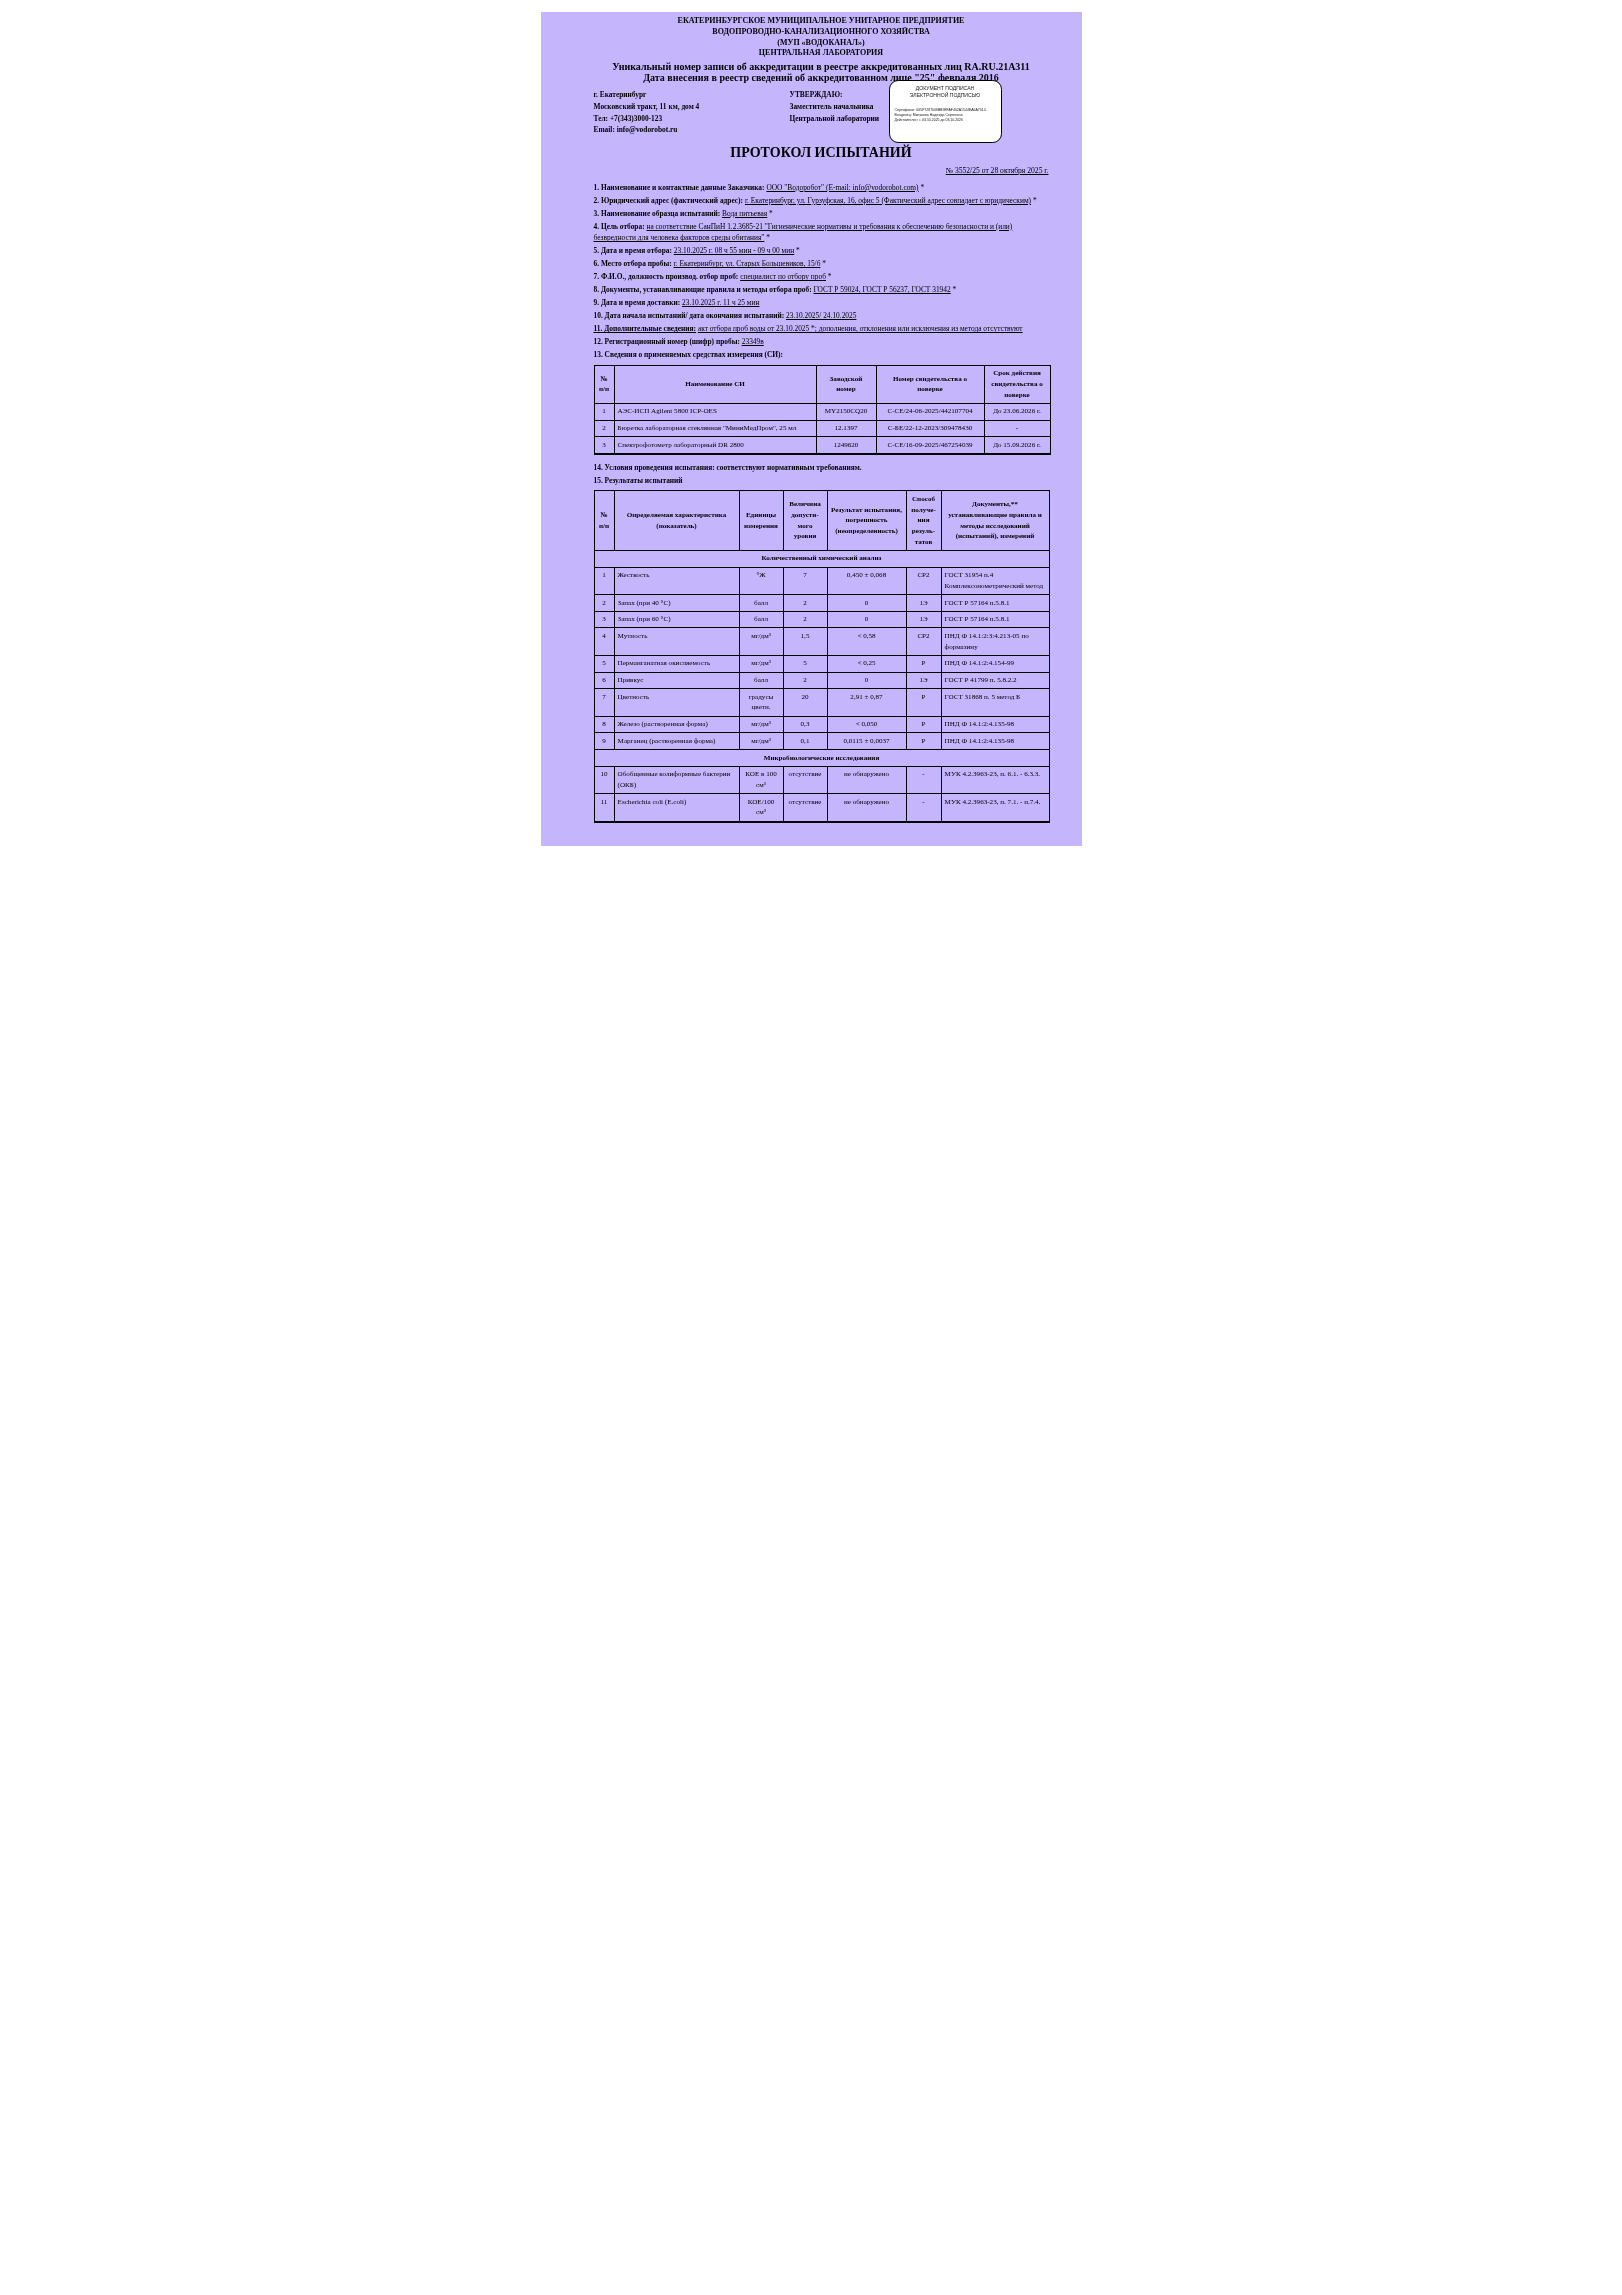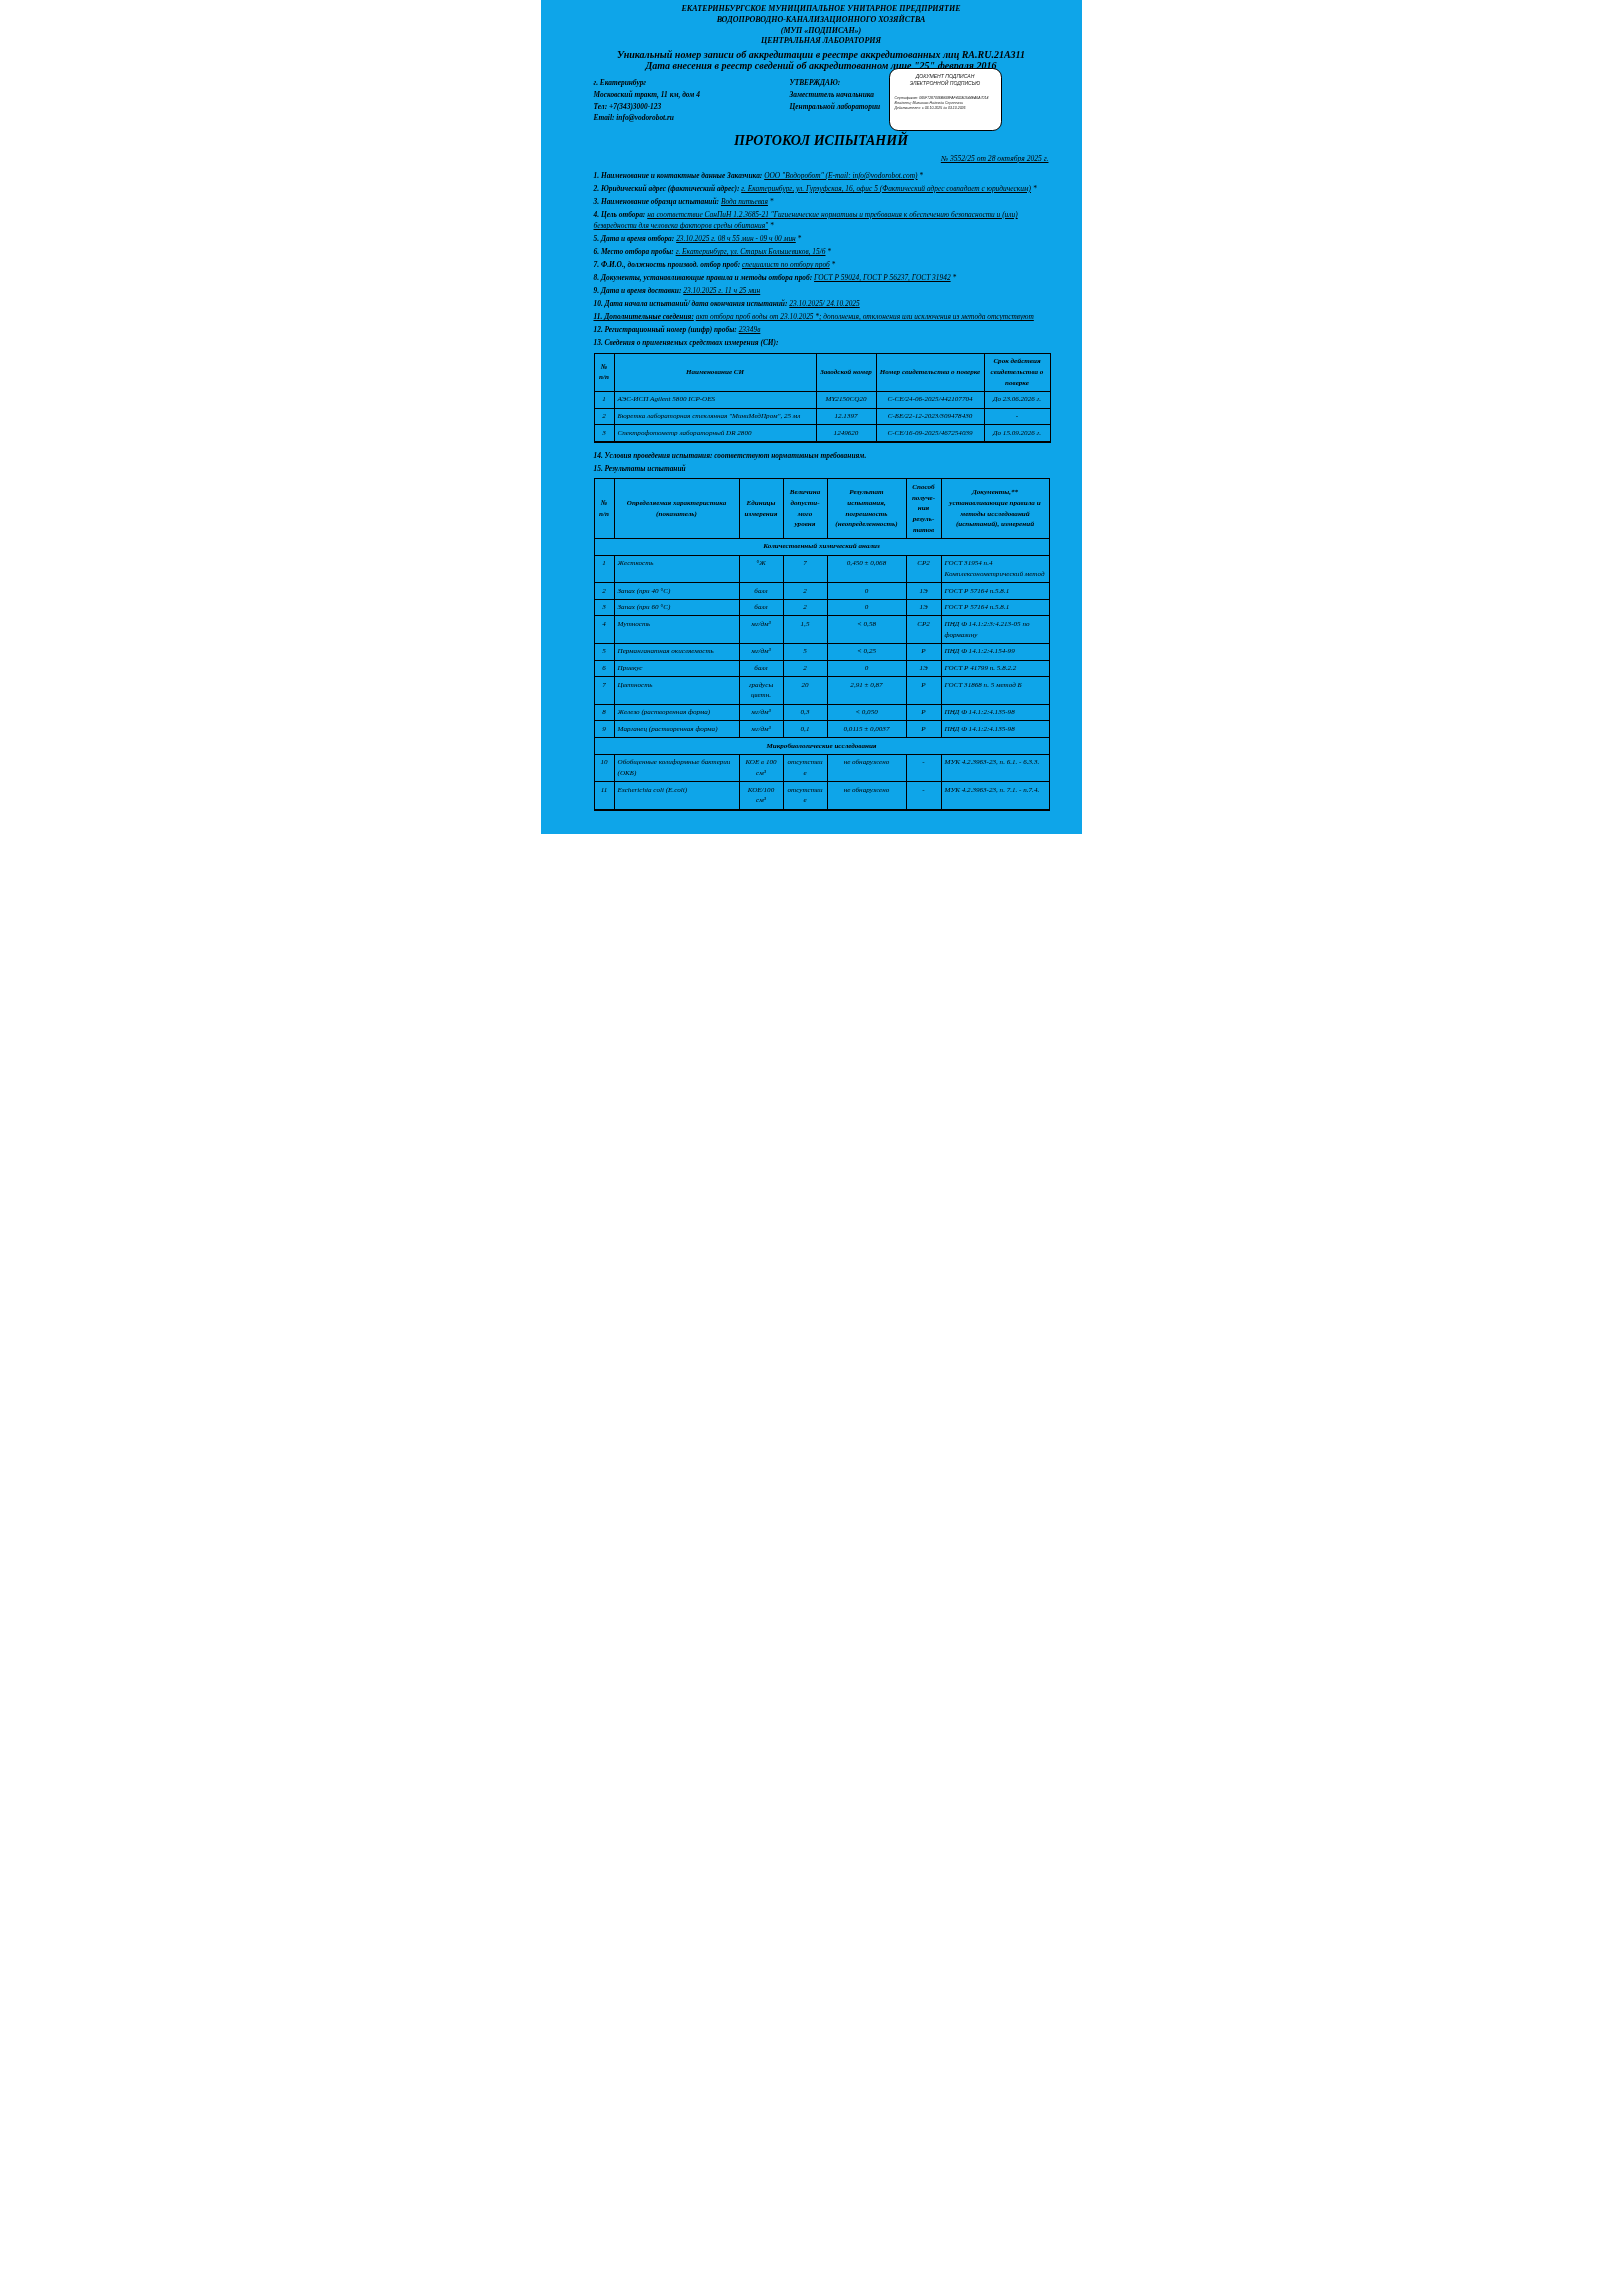--- a/index.html
+++ b/index.html
@@ -1,26 +1,25 @@
 <!DOCTYPE html>
 <html lang="ru" style="font-size:8.2px"><head>
 <meta charset="utf-8">
 <style>
   html, body { margin: 0; padding: 0; background: #ffffff; }
   .page {
     position: relative;
     width: 541px;
     min-height: 765px;
-    margin: 0 auto;
+    margin: 12px auto;
     box-sizing: border-box;
     padding: 4.1px 33px 18.4px 53px;
-    background: #0ea5e9;
+    background: #c4b5fd;
     color: #000;
     font-family: "Liberation Serif", "DejaVu Serif", serif;
-    font-style: italic;
   }
   
   .org-line { text-align: center; font-weight: bold; font-size: 8px; line-height: 10.7px; }
   .accred-line { text-align: center; font-weight: bold; font-size: 10px; line-height: 10.5px; }
   .accred-block { margin-top: 3.1px; }
 
   
   .approve-row { display: flex; margin-top: 6.1px; }
   .contacts { width: 196px; font-weight: bold; font-size: 7.4px; line-height: 11.7px; }
   .approval { font-weight: bold; font-size: 7.4px; line-height: 11.7px; }
@@ -84,21 +83,21 @@
   table.res-tbl td:nth-child(6) { text-align: center; }
   table.res-tbl td:nth-child(2), table.res-tbl td:nth-child(7) { text-align: left; }
 </style>
 </head>
 <body>
 
 <div class="page">
 
   <div class="org-line">ЕКАТЕРИНБУРГСКОЕ МУНИЦИПАЛЬНОЕ УНИТАРНОЕ ПРЕДПРИЯТИЕ</div>
   <div class="org-line">ВОДОПРОВОДНО-КАНАЛИЗАЦИОННОГО ХОЗЯЙСТВА</div>
-  <div class="org-line">(МУП «ПОДПИСАН»)</div>
+  <div class="org-line">(МУП «ВОДОКАНАЛ»)</div>
   <div class="org-line">ЦЕНТРАЛЬНАЯ ЛАБОРАТОРИЯ</div>
   <div class="accred-block">
     <div class="accred-line">Уникальный номер записи об аккредитации в реестре аккредитованных лиц RA.RU.21А311</div>
     <div class="accred-line">Дата внесения в реестр сведений об аккредитованном лице  "25" февраля 2016</div>
   </div>
 
   <div class="approve-row">
     <div class="contacts">
       <div>г. Екатеринбург</div>
       <div>Московский тракт, 11 км, дом 4</div>

